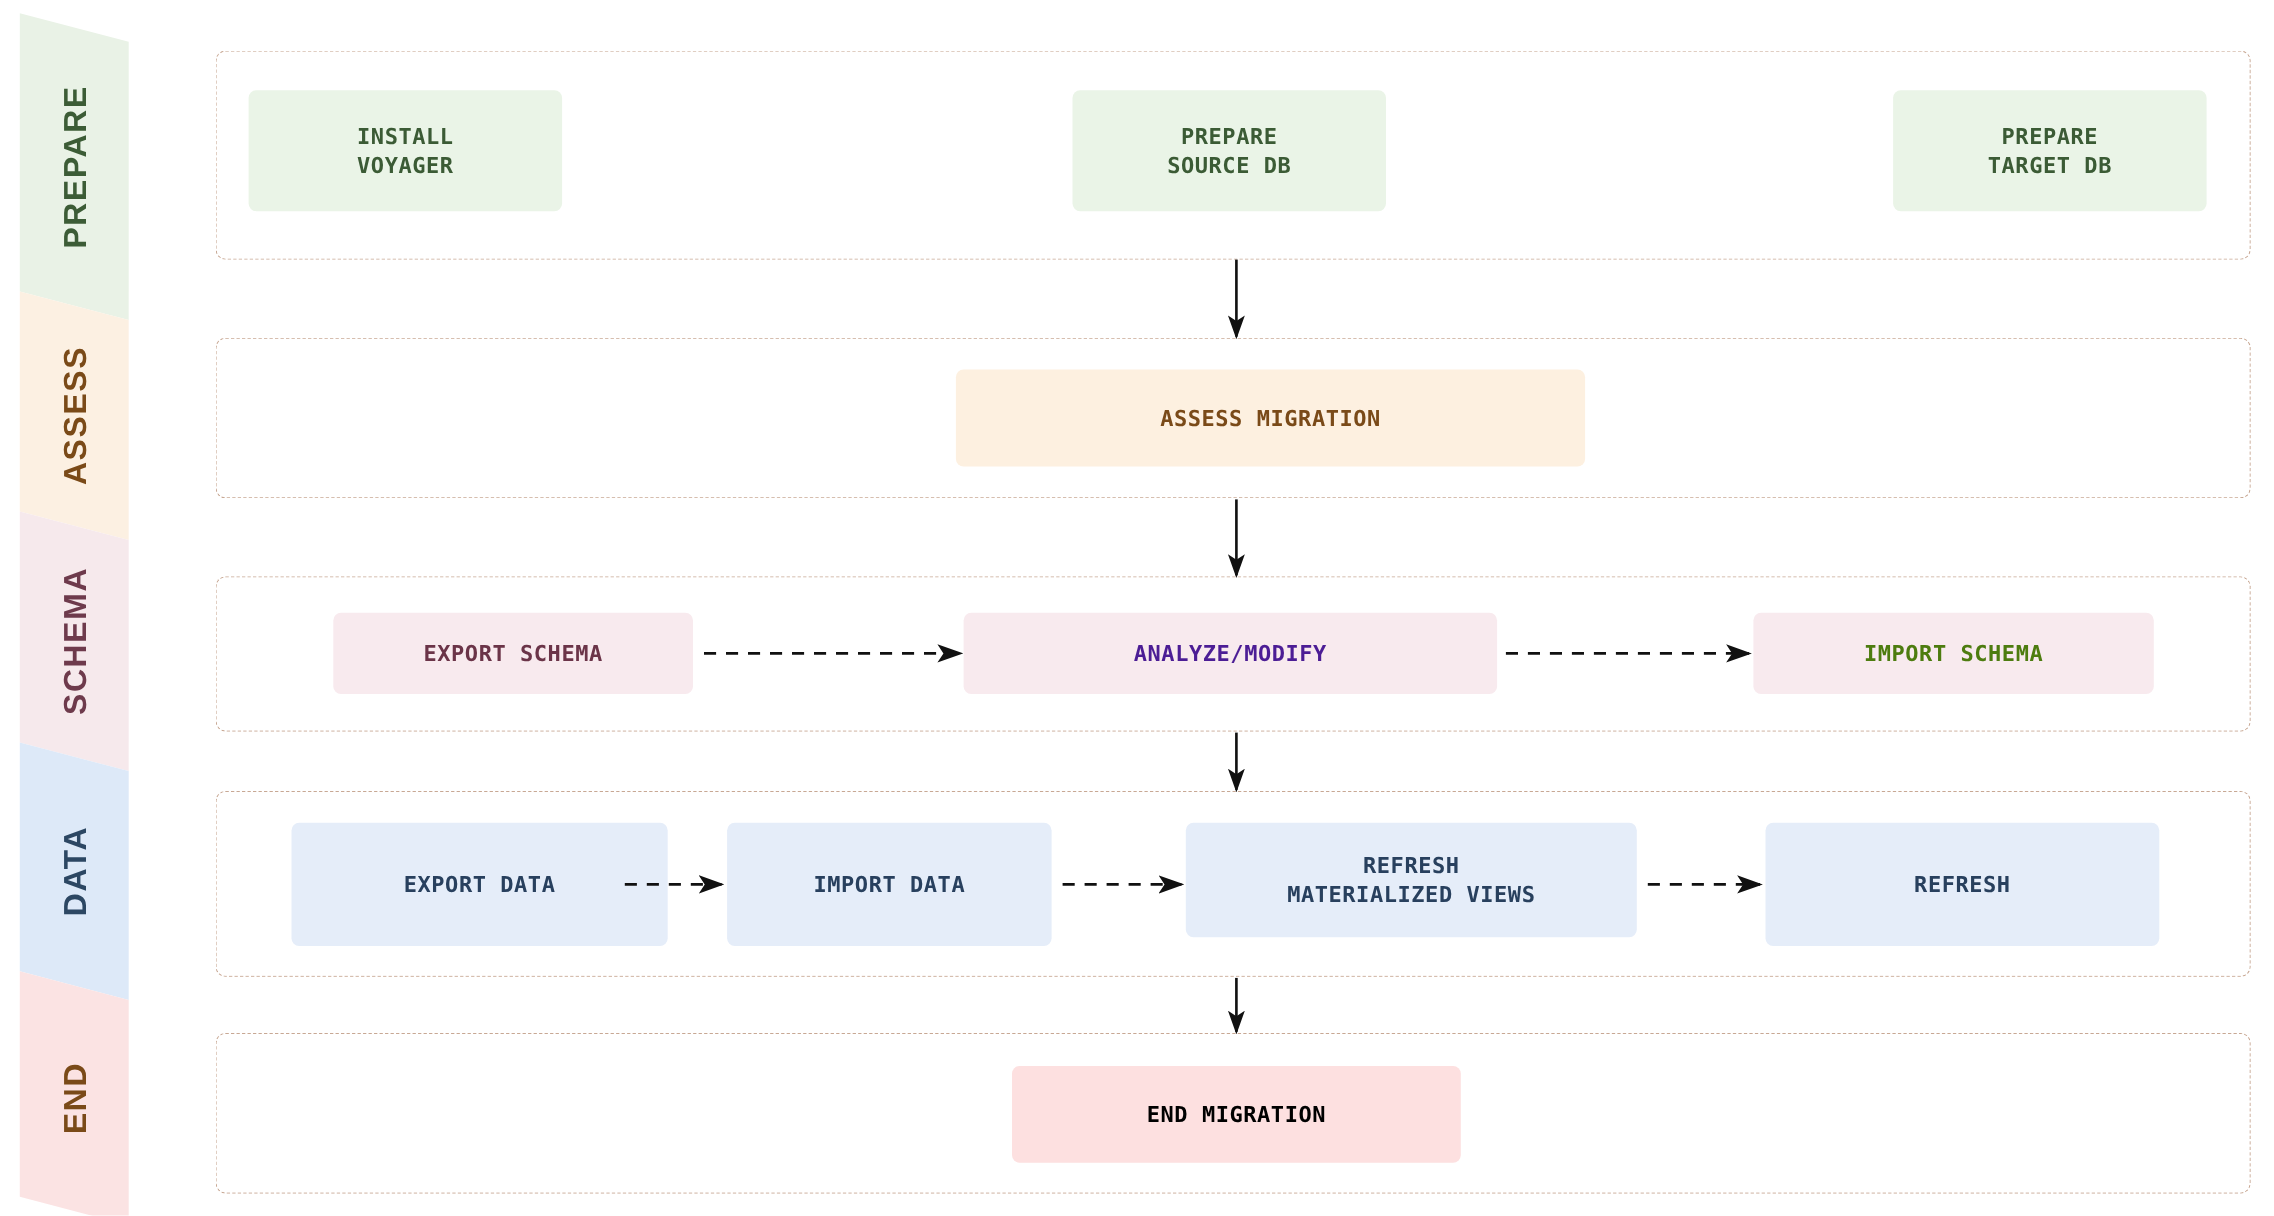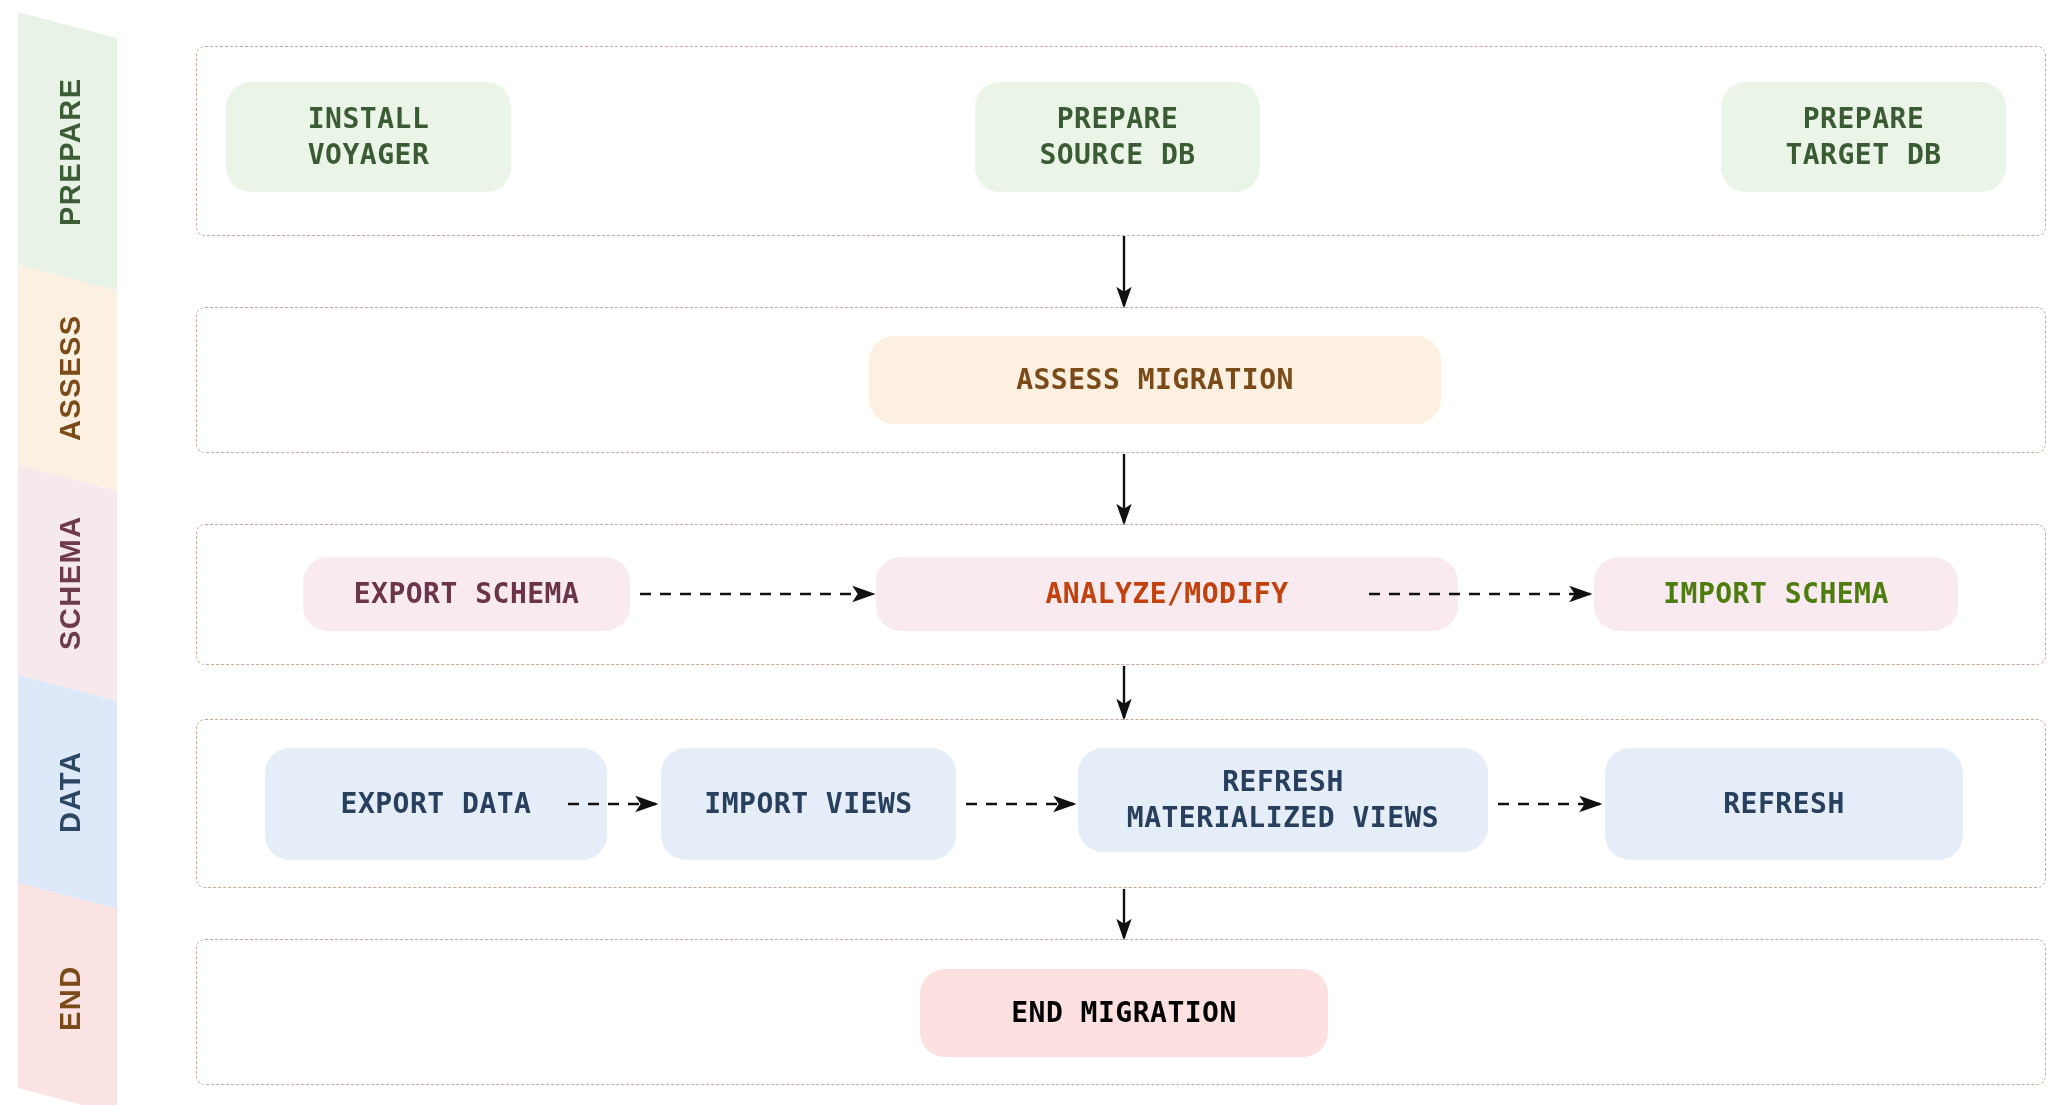--- a/index.html
+++ b/index.html
@@ -52,29 +52,29 @@
   .phase-row {
     position: absolute;
     border: 1.6px dashed #c8a894;
     border-radius: 9px;
     box-sizing: border-box;
   }
 
   
   .step-box {
     position: absolute;
-    border-radius: 25px;
+    border-radius: 7px;
     box-sizing: border-box;
     display: flex;
     align-items: center;
     justify-content: center;
     text-align: center;
     font-family: "DejaVu Sans Mono", "Liberation Mono", monospace;
     font-weight: bold;
-    font-size: 28px;
+    font-size: 20px;
     letter-spacing: 0.5px;
     line-height: 1.30;
     white-space: pre-line;
     user-select: none;
   }
 
   
   .connector-layer {
     position: absolute;
     left: 0; top: 0;
@@ -110,25 +110,25 @@
       <div class="step-box" style="left: 226px; top: 82px; width: 285px; height: 110px; background: rgb(234, 244, 231); color: rgb(59, 91, 53);">INSTALL
 VOYAGER</div>
       <div class="step-box" style="left: 975px; top: 82px; width: 285px; height: 110px; background: rgb(234, 244, 231); color: rgb(59, 91, 53);">PREPARE
 SOURCE DB</div>
       <div class="step-box" style="left: 1721px; top: 82px; width: 285px; height: 110px; background: rgb(234, 244, 231); color: rgb(59, 91, 53);">PREPARE
 TARGET DB</div>
       <div class="phase-row" style="left: 196px; top: 307px; width: 1850px; height: 146px; border-color: rgb(200, 168, 148);"></div>
       <div class="step-box" style="left: 869px; top: 336px; width: 572px; height: 88px; background: rgb(253, 240, 224); color: rgb(122, 74, 24);">ASSESS MIGRATION</div>
       <div class="phase-row" style="left: 196px; top: 524px; width: 1850px; height: 141px; border-color: rgb(200, 168, 148);"></div>
       <div class="step-box" style="left: 303px; top: 557px; width: 327px; height: 74px; background: rgb(248, 234, 238); color: rgb(107, 52, 72); text-align: center;">EXPORT SCHEMA</div>
-      <div class="step-box" style="left: 876px; top: 557px; width: 582px; height: 74px; background: rgb(248, 234, 238); color: #c2410c;">ANALYZE/MODIFY</div>
+      <div class="step-box" style="left: 876px; top: 557px; width: 485px; height: 74px; background: rgb(248, 234, 238); color: #4c1d95;">ANALYZE/MODIFY</div>
       <div class="step-box" style="left: 1594px; top: 557px; width: 364px; height: 74px; background: rgb(248, 234, 238); color: #4d7c0f;">IMPORT SCHEMA</div>
       <div class="phase-row" style="left: 196px; top: 719px; width: 1850px; height: 169px; border-color: rgb(200, 168, 148);"></div>
       <div class="step-box" style="left: 265px; top: 748px; width: 342px; height: 112px; background: rgb(229, 237, 249); color: rgb(40, 64, 94);">EXPORT DATA</div>
-      <div class="step-box" style="left: 661px; top: 748px; width: 295px; height: 112px; background: rgb(229, 237, 249); color: rgb(40, 64, 94);">IMPORT VIEWS</div>
+      <div class="step-box" style="left: 661px; top: 748px; width: 295px; height: 112px; background: rgb(229, 237, 249); color: rgb(40, 64, 94);">IMPORT DATA</div>
       <div class="step-box" style="left: 1078px; top: 748px; width: 410px; height: 104px; background: rgb(229, 237, 249); color: rgb(40, 64, 94);">REFRESH
 MATERIALIZED VIEWS</div>
       <div class="step-box" style="left: 1605px; top: 748px; width: 358px; height: 112px; background: rgb(229, 237, 249); color: rgb(40, 64, 94);">REFRESH</div>
       <div class="phase-row" style="left: 196px; top: 939px; width: 1850px; height: 146px; border-color: rgb(200, 168, 148);"></div>
       <div class="step-box" style="left: 920px; top: 969px; width: 408px; height: 88px; background: rgb(253, 224, 224); color: #000000;">END MIGRATION</div>
     </div>
 
   <svg class="connector-layer" id="connector-layer">
     <defs>
       <marker id="arrowhead" markerWidth="9" markerHeight="9" refX="8" refY="3.2" orient="auto" markerUnits="strokeWidth">

